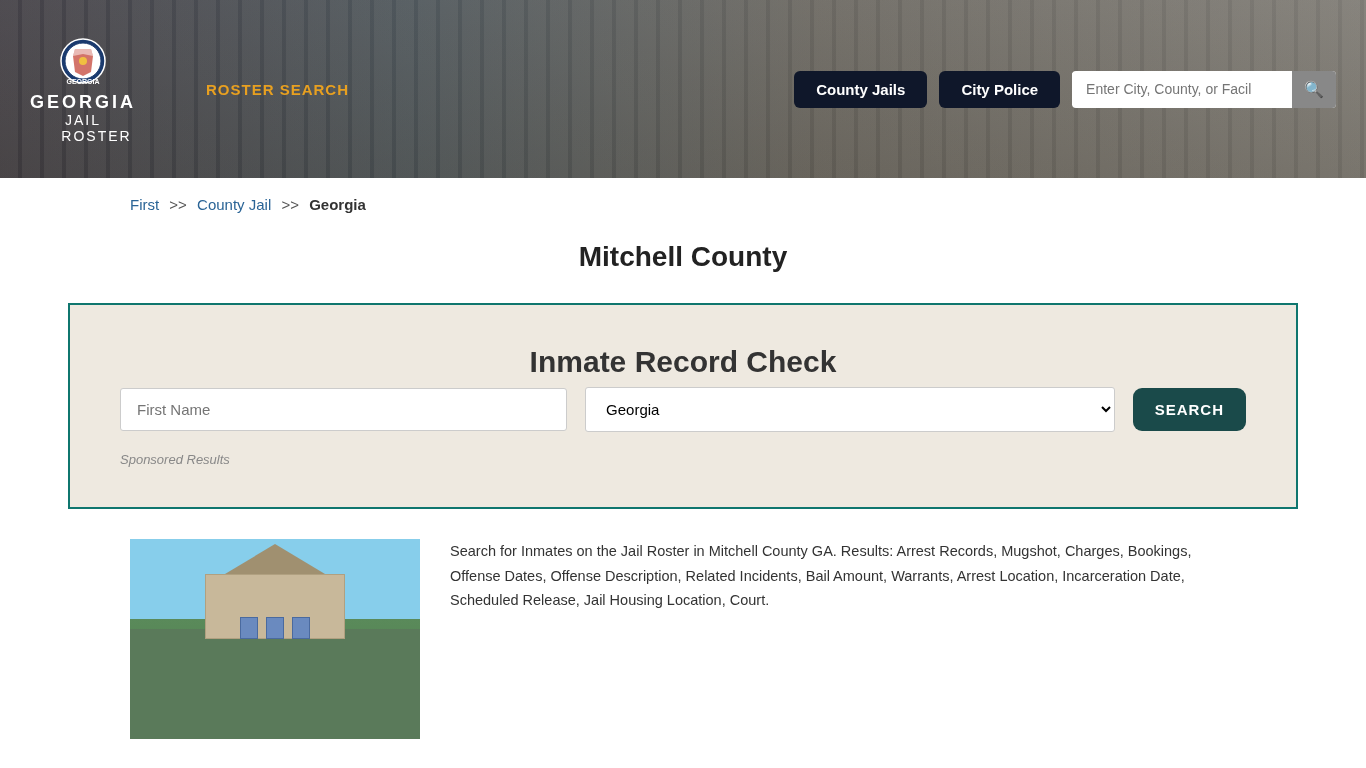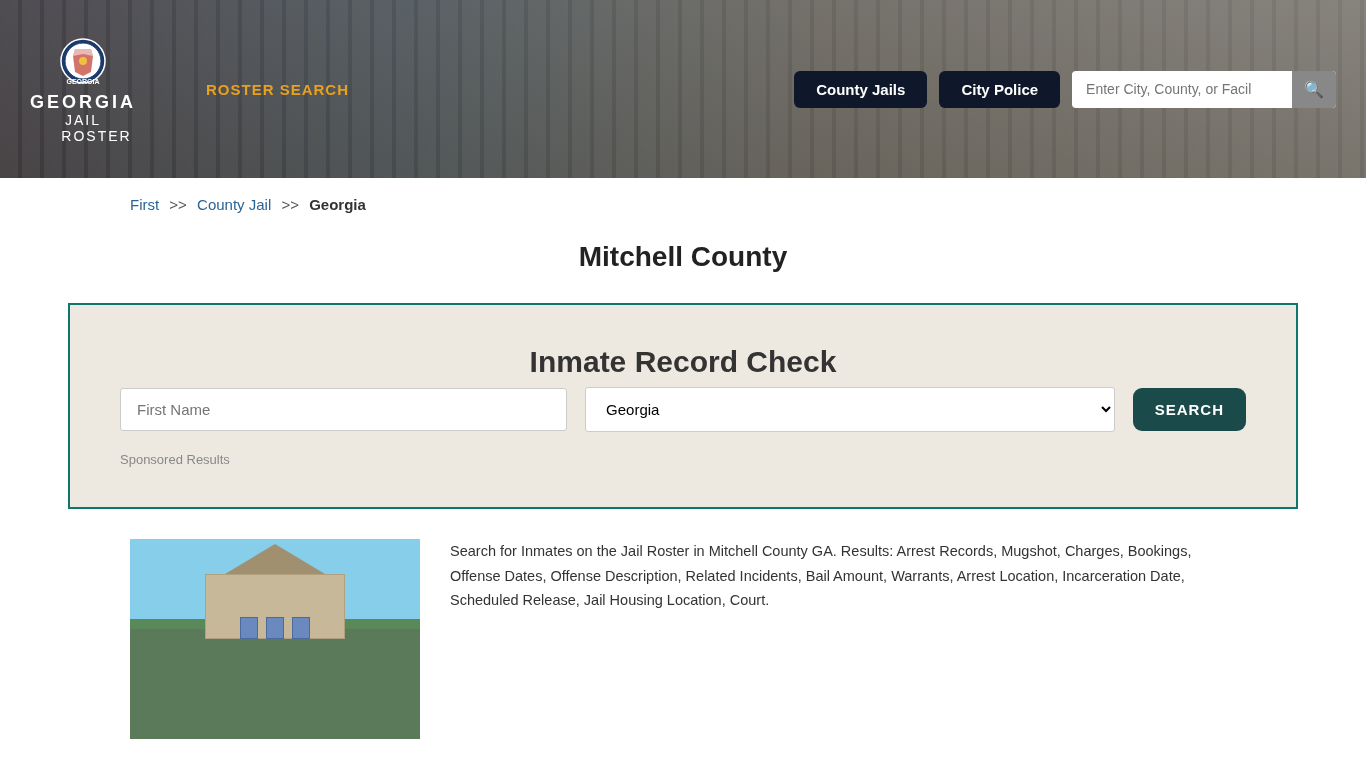--- a/index.html
+++ b/index.html
@@ -200,20 +200,21 @@
       font-weight: bold;
       letter-spacing: 1px;
       border-radius: 9px;
       cursor: pointer;
       text-transform: uppercase;
     }
     .sponsored {
       margin-top: 20px;
       font-size: 13px;
       color: #888;
+      font-style: italic;
     }
 
     
     .bottom-section {
       display: flex;
       gap: 30px;
       padding: 0 130px;
       margin-top: 10px;
     }
     .jail-image {

